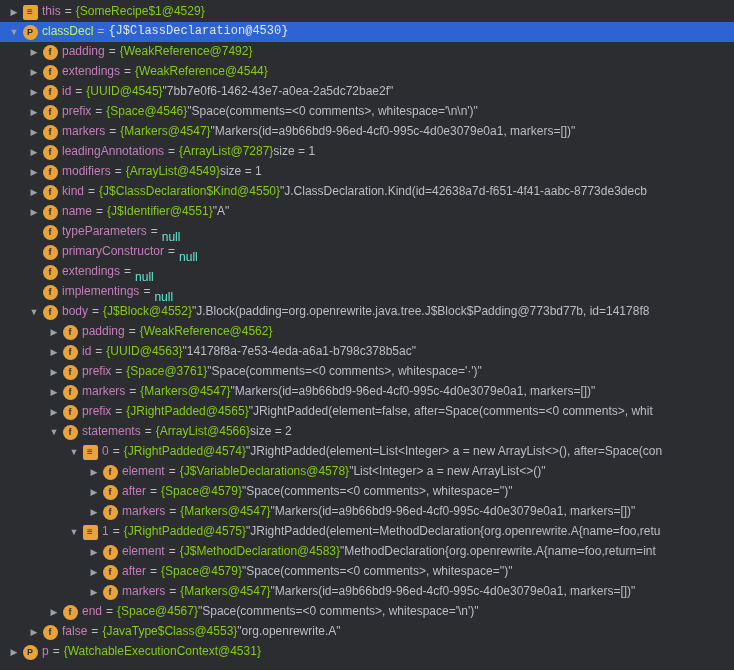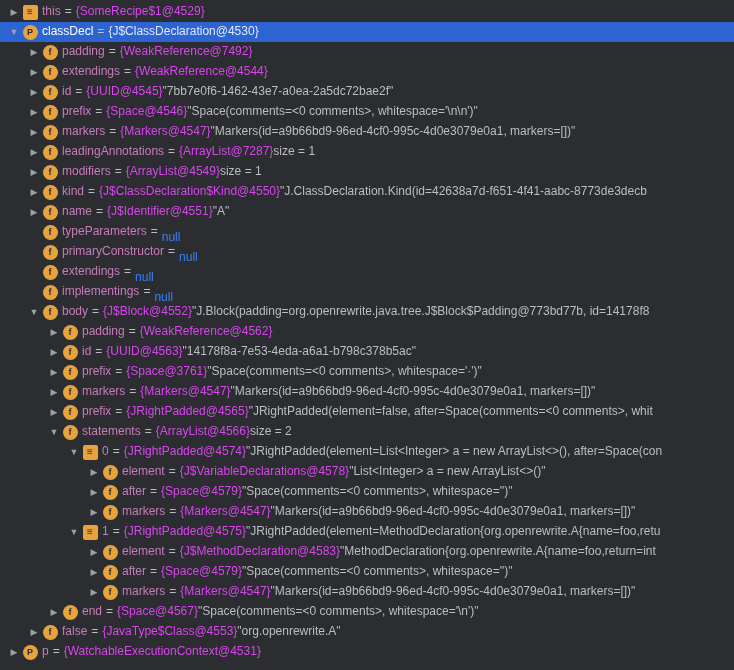--- a/index.html
+++ b/index.html
@@ -18,21 +18,21 @@
     display: flex;
     align-items: center;
     height: 20px;
     white-space: nowrap;
     padding-right: 6px;
   }
   .row.selected {
     background: #2e64d1;
     color: #ffffff;
   }
-  .row.selected .ref { color: #e0e8ff; }
+  .row.selected .ref { color: #e0e8ff; font-family: Liberation Mono, monospace; }
   .indent { display: inline-block; flex-shrink: 0; }
   .arrow {
     width: 16px;
     display: inline-flex;
     justify-content: center;
     align-items: center;
     color: #9aa0a6;
     font-size: 9px;
     flex-shrink: 0;
     user-select: none;
@@ -65,24 +65,24 @@
     background: #e8a33d;
     border-radius: 2px;
     display: flex;
     align-items: center;
     justify-content: center;
     font-size: 10px;
     color: #2b2d30;
   }
   .name { color: #c77dbb; }
   .eq { color: #bcbec4; margin: 0 4px; }
-  .ref { color: #d946ef; }
+  .ref { color: #84cc16; }
   .val { color: #bcbec4; }
-  .null { color: #3b82f6; margin-top: 12px; }
-  .row.selected .name { color: #ffffff; }
+  .null { color: #5eead4; margin-top: 12px; }
+  .row.selected .name { color: #bef264; }
 </style>
 </head>
 <body>
 
 <div class="tree" id="tree">
     <div class="row">
       <span class="indent" style="width: 6px;"></span>
       <span class="arrow">▶</span>
       <span class="icon">
         <span class="icon-list">≡</span>

